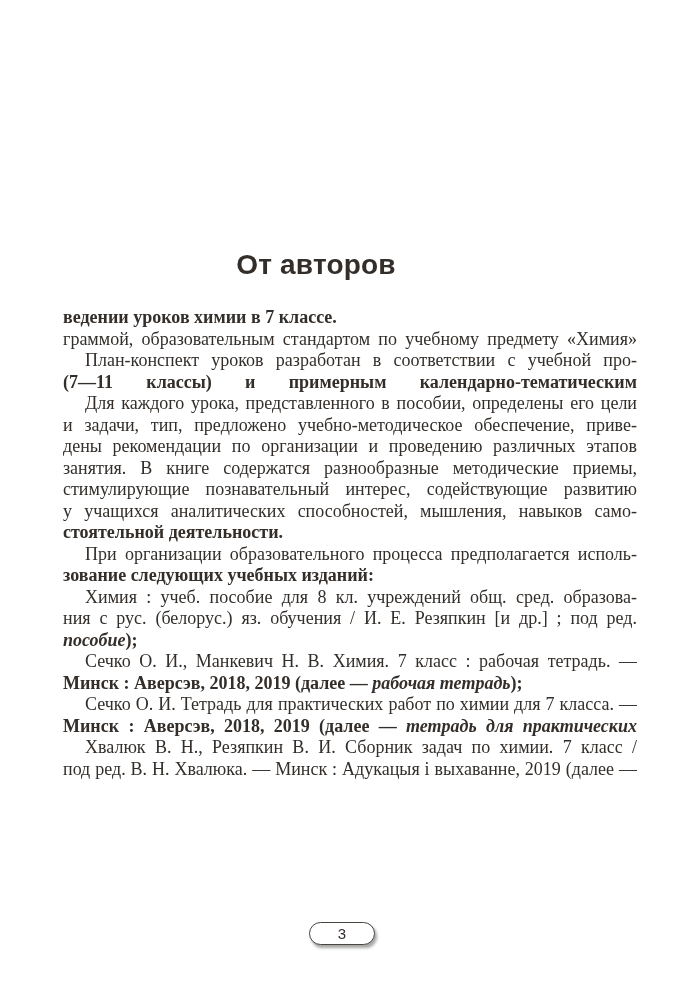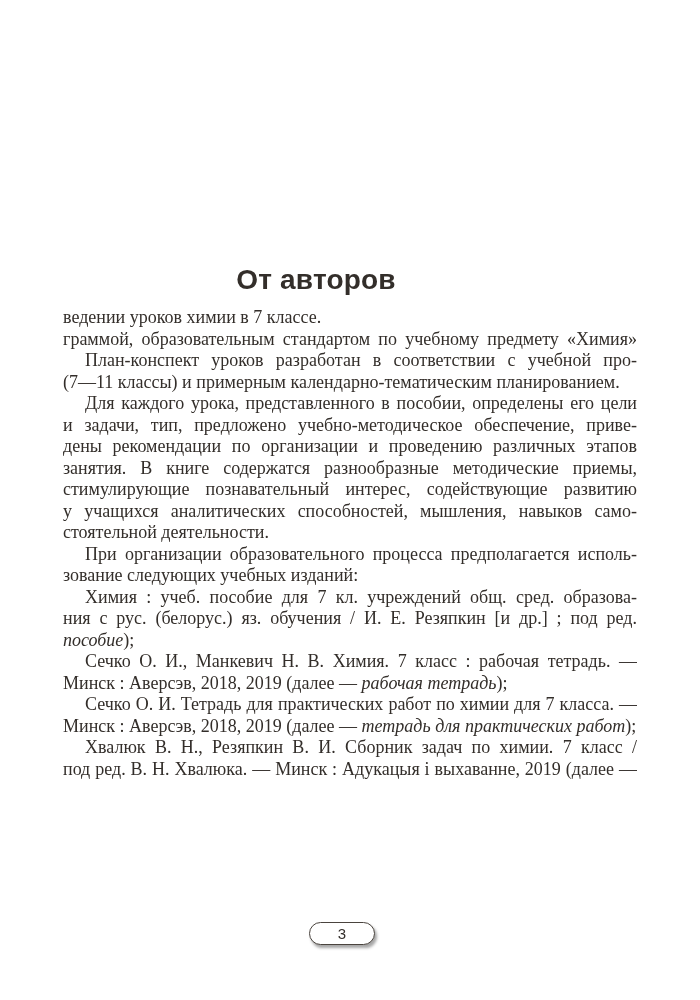--- a/index.html
+++ b/index.html
@@ -12,21 +12,21 @@
   .page {
     position: relative;
     width: 700px;
     height: 1000px;
     background: var(--page-bg);
     overflow: hidden;
     color: var(--text);
   }
   .title {
     position: absolute;
-    top: 264px;
+    top: 249px;
     left: 0;
     width: 632px;
     text-align: center;
     font-family: "Liberation Sans", "DejaVu Sans", sans-serif;
     font-weight: 700;
     font-size: 28px;
     line-height: 32px;
     letter-spacing: 0.2px;
     color: var(--text);
   }
@@ -41,20 +41,21 @@
     color: var(--text);
   }
   .line {
     text-align: justify;
     text-align-last: justify;
     height: 21.5px;
     overflow: hidden;
   }
   .line.last {
     text-align-last: left;
+    font-weight: bold;
   }
   .line.first {
     text-indent: 22px;
   }
   .line em {
     font-style: italic;
     font-family: inherit;
   }
   .pagenum {
     position: absolute;
@@ -95,21 +96,21 @@
         <div class="line"><span>занятия. В книге содержатся разнообразные методические приемы,</span></div>
         <div class="line"><span>стимулирующие познавательный интерес, содействующие развитию</span></div>
         <div class="line"><span>у учащихся аналитических способностей, мышления, навыков само-</span></div>
         <div class="line last"><span>стоятельной деятельности.</span></div>
       </div>
       <div>
         <div class="line first"><span>При организации образовательного процесса предполагается исполь-</span></div>
         <div class="line last"><span>зование следующих учебных изданий:</span></div>
       </div>
       <div>
-        <div class="line first"><span>Химия : учеб. пособие для 7 кл. учреждений общ. сред. образова-</span></div>
+        <div class="line first"><span>Химия : учеб. пособие для 8 кл. учреждений общ. сред. образова-</span></div>
         <div class="line"><span>ния с рус. (белорус.) яз. обучения / И. Е. Резяпкин [и др.] ; под ред.</span></div>
         <div class="line last"><em>пособие</em><span>);</span></div>
       </div>
       <div>
         <div class="line first"><span>Сечко О. И., Манкевич Н. В. Химия. 7 класс : рабочая тетрадь. —</span></div>
         <div class="line last"><span>Минск : Аверсэв, 2018, 2019 (далее — </span><em>рабочая тетрадь</em><span>);</span></div>
       </div>
       <div>
         <div class="line first"><span>Сечко О. И. Тетрадь для практических работ по химии для 7 класса. —</span></div>
         <div class="line last"><span>Минск : Аверсэв, 2018, 2019 (далее — </span><em>тетрадь для практических работ</em><span>);</span></div>

